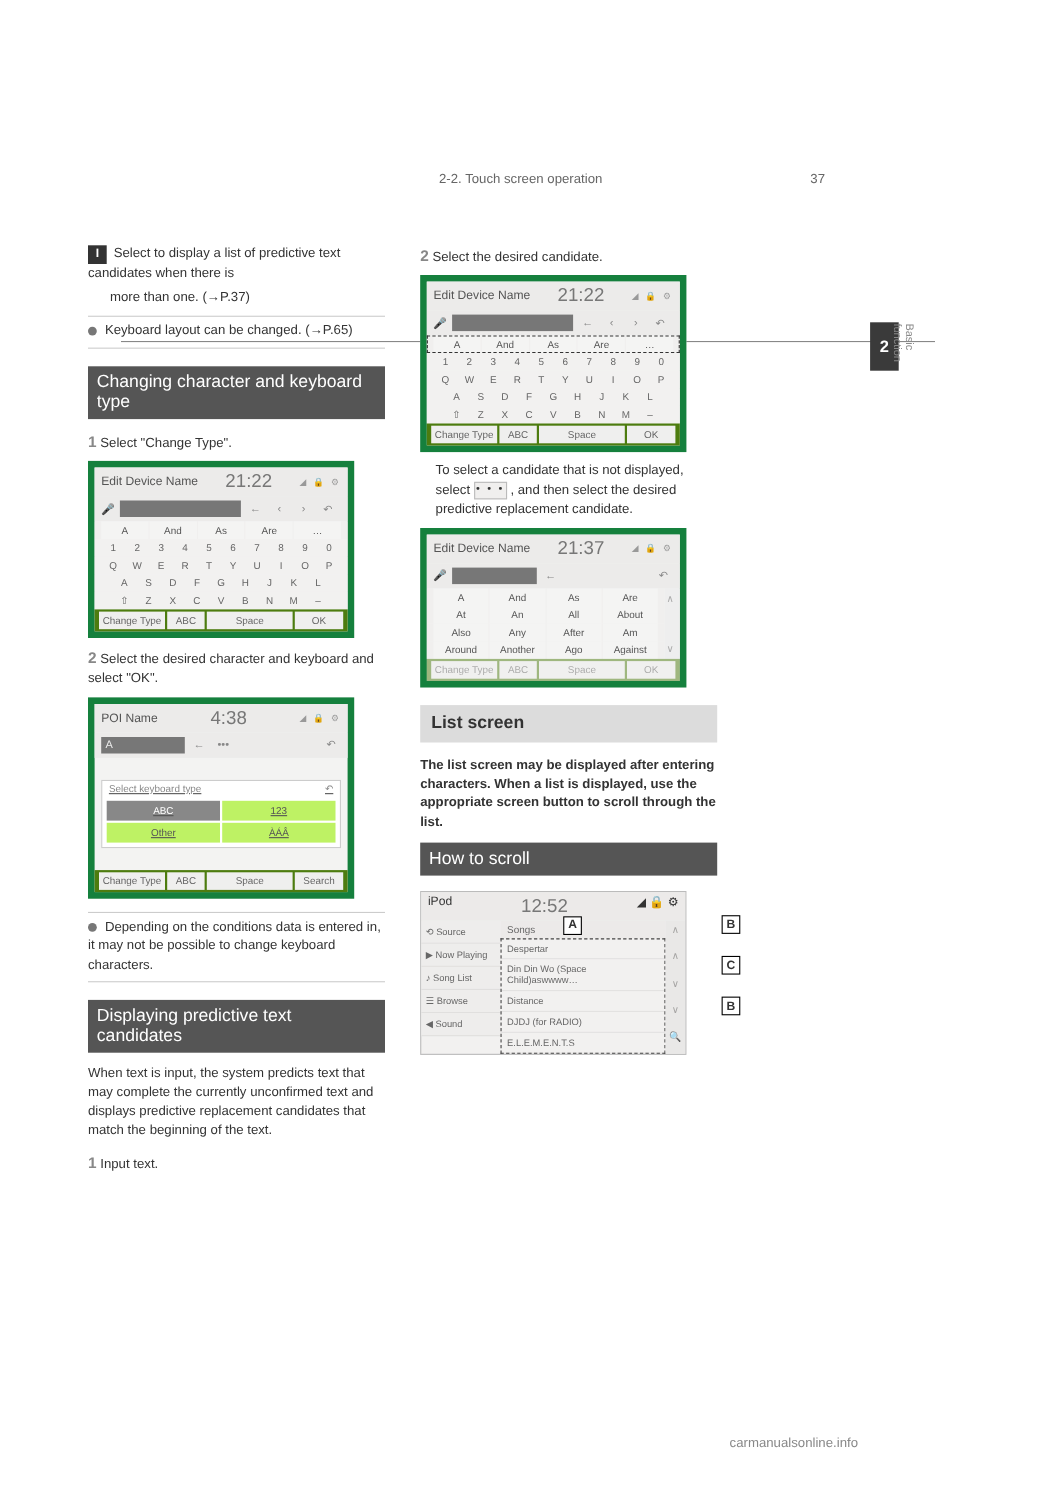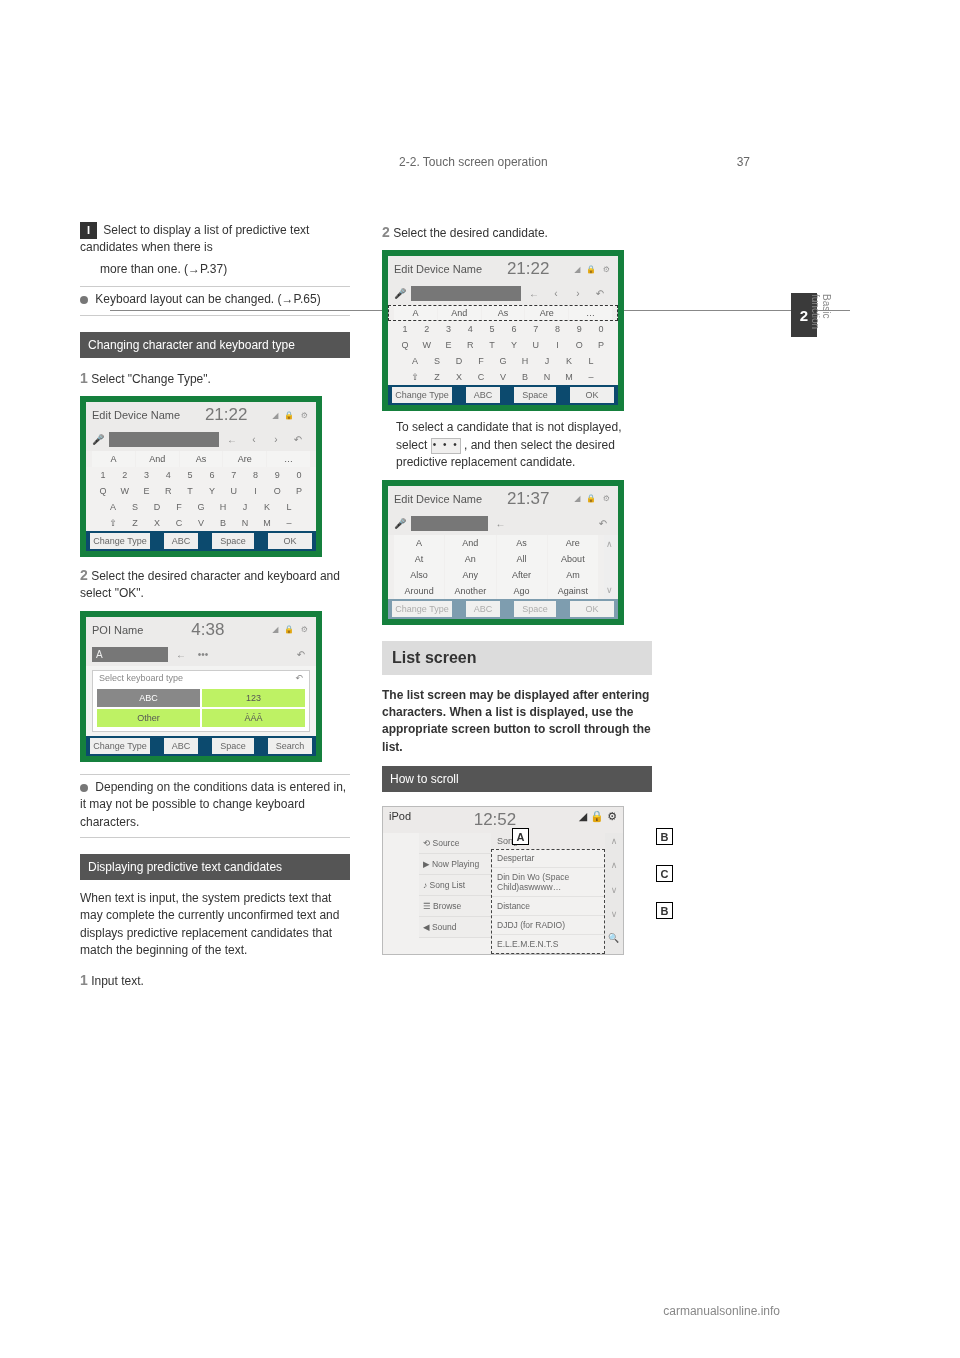--- a/index.html
+++ b/index.html
@@ -107,21 +107,21 @@
   }
   .step-num {
     font-weight: bold;
     color: #888;
     font-size: 14px;
   }
   .section-heading-dark {
     background: #555;
     color: #fff;
     padding: 6px 8px;
-    font-size: 12px;
+    font-size: 16px;
     margin: 8px 0;
   }
   .list-title {
     font-weight: bold;
     font-size: 16px;
     background: #dcdcdc;
     padding: 8px 10px;
     margin: 10px 0;
   }
   
@@ -190,40 +190,41 @@
   }
   .kb-row span {
     flex: 1;
     text-align: center;
     padding: 2px 0;
     font-size: 9px;
     color: #666;
   }
   .kb-bottom {
     display: flex;
-    background: #0c4a6e;
+    background: #4d7c0f;
     padding: 2px 4px;
-    gap: 14px;
+    gap: 2px;
   }
   .kb-bottom .btn {
     text-align: center;
     font-size: 9px;
     color: #666;
     padding: 3px 0;
     background: #efefee;
   }
   .kb-bottom .change { flex: 0 0 60px; }
   .kb-bottom .abc { flex: 0 0 34px; }
   .kb-bottom .space { flex: 1; }
   .kb-bottom .ok { flex: 0 0 44px; }
 
   .popup {
-    margin: 4px 6px;
+    margin: 20px 6px;
     background: #fff;
     border: 1px solid #ccc;
+    text-decoration: underline;
   }
   .popup-title { font-size:9px; padding:2px 6px; color:#888; display:flex; justify-content:space-between;}
   .popup-grid {
     display: grid;
     grid-template-columns: 1fr 1fr;
     gap: 2px;
     padding: 4px;
   }
   .popup-cell {
     background: #bef264;
@@ -255,21 +256,20 @@
     background: #eceae9;
     font-size: 11px;
     gap: 44px;
   }
   .ipod-header .time { font-size: 17px; color: #777; font-weight:300;}
   .ipod-body { display: flex; }
   .ipod-side {
     width: 72px;
     display: flex;
     flex-direction: column;
-    margin-left: 36px;
   }
   .ipod-side div {
     padding: 5px 4px;
     font-size: 8.5px;
     color: #666;
     background: #eeedec;
     border-bottom: 1px solid #e0dfde;
   }
   .ipod-main { flex:1; display:flex; flex-direction:column; }
   .ipod-main .title { font-size:9px; padding:3px 6px; color:#666; background:#eceae9; }

